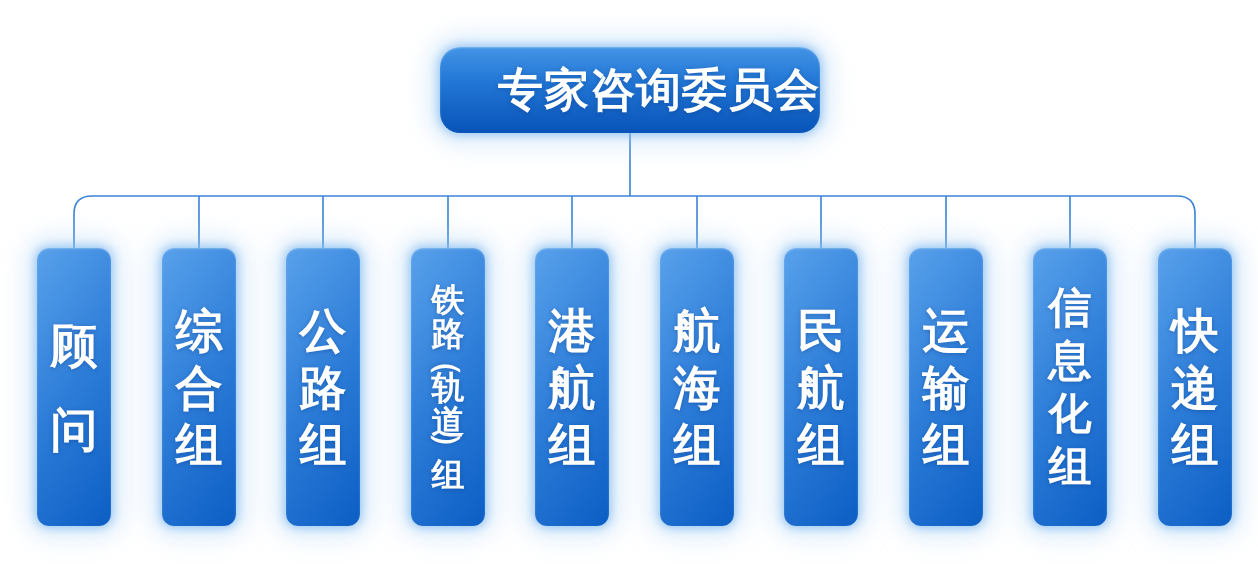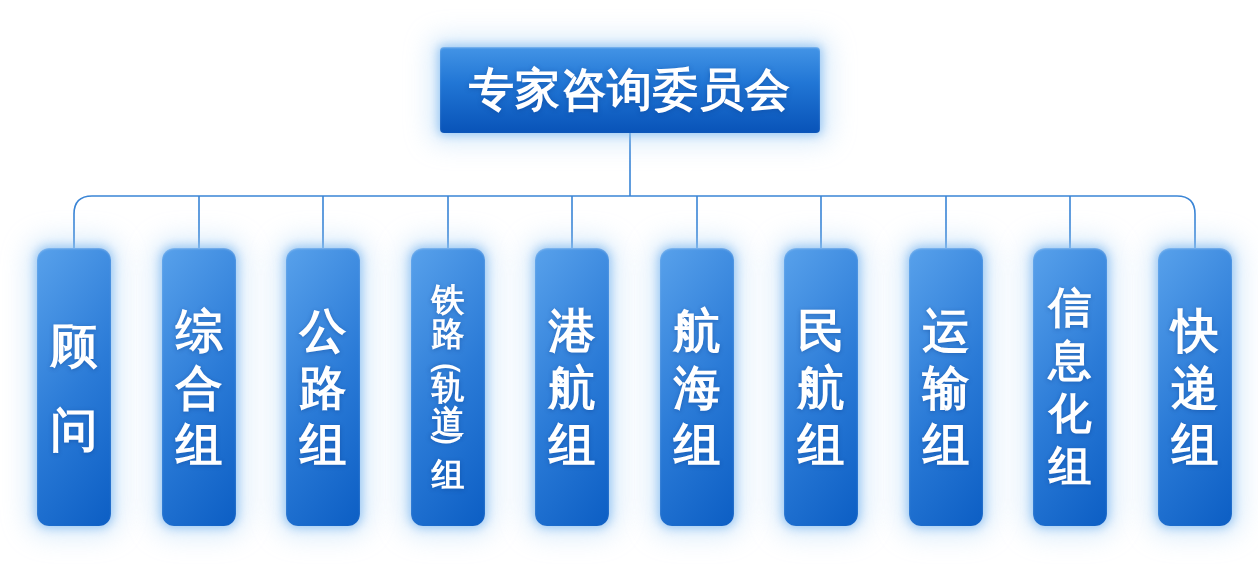--- a/index.html
+++ b/index.html
@@ -27,24 +27,24 @@
     position:absolute;left:0;top:0;width:1258px;height:564px;
   }
   .connector-svg path{
     fill:none;
     stroke:var(--connector);
     stroke-width:1.6;
   }
   .root-box{
     position:absolute;
     left:440px;top:47px;width:380px;height:86px;
-    border-radius:4px;
+    border-radius:20px;
     background:linear-gradient(180deg,var(--root-grad-a) 0%,var(--root-grad-b) 42%,var(--root-grad-c) 100%);
     box-shadow:0 0 10px 2px var(--glow-inner),0 0 26px 10px var(--glow-outer),inset 0 1px 2px rgba(255,255,255,.35);
-    display:flex;align-items:center;justify-content:center;
+    display:flex;align-items:center;justify-content:flex-end;
   }
   .root-label{
     color:var(--text);
     font-size:45px;
     font-weight:800;
     letter-spacing:1px;
     white-space:nowrap;
     text-shadow:0 1px 5px rgba(8,50,120,.35);
   }
   .org-box{

